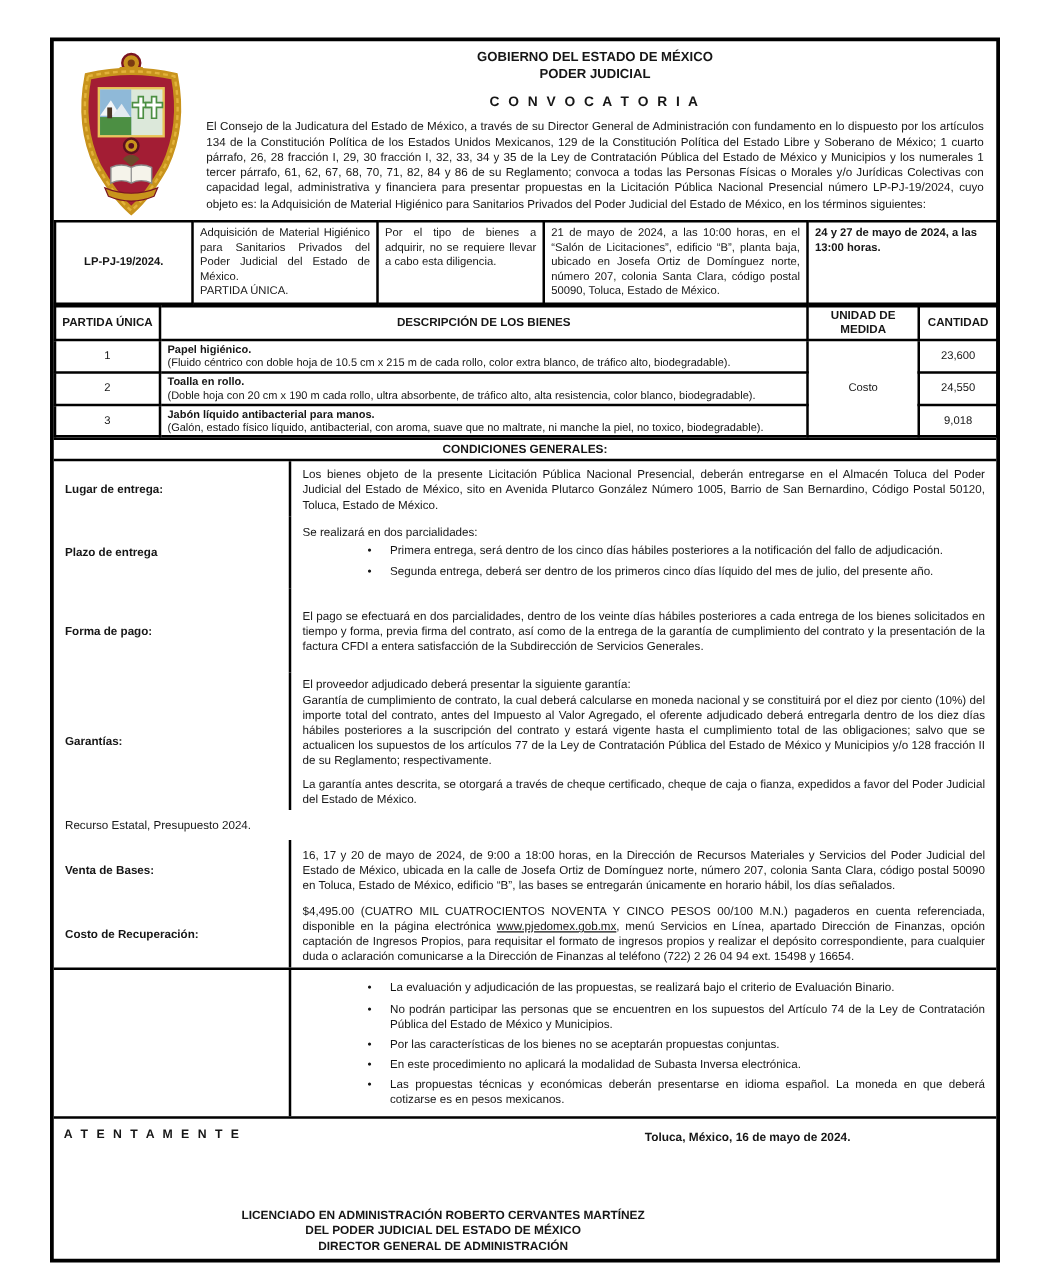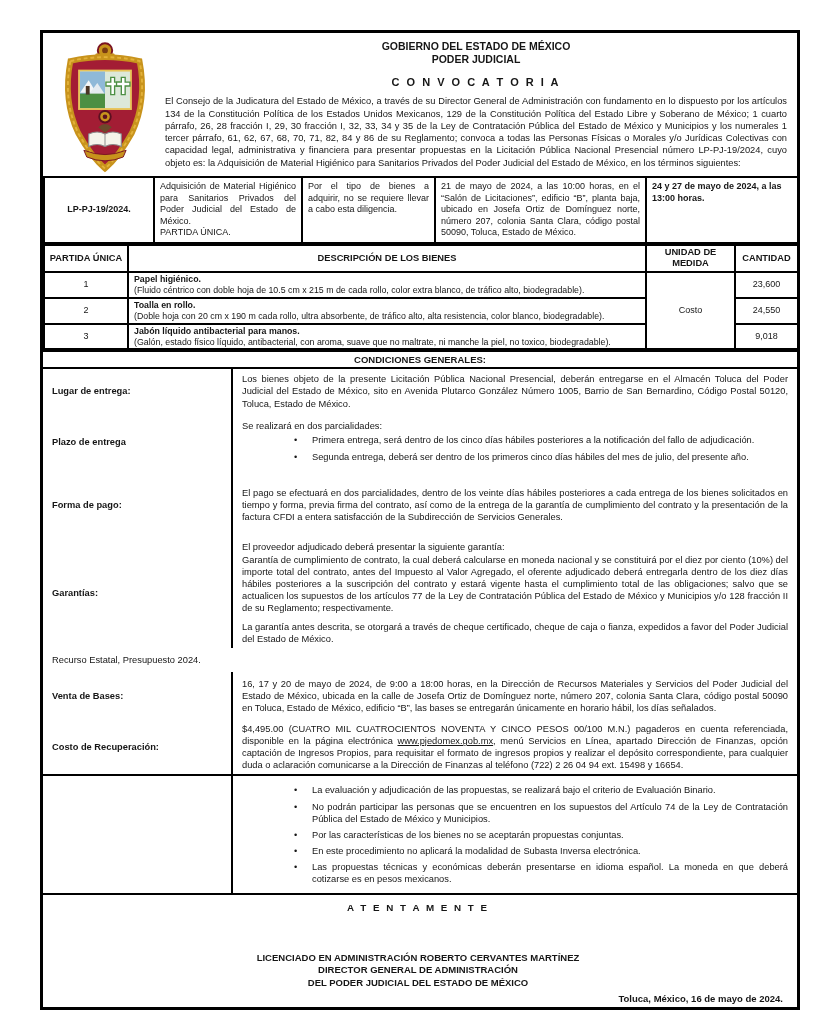--- a/index.html
+++ b/index.html
@@ -43,21 +43,21 @@
   .cond-content p { margin: 0; }
   .gap-sm { height: 7px; }
   .indent { margin-left: 15px; }
   .bullet-item { display: flex; margin: 2px 0 2px 48px; text-align: justify; }
   .bullet-dot { flex: 0 0 22px; text-align: left; padding-left: 4px; }
   .link { text-decoration: underline; }
   .bullets-row { border-top: 2px solid #000; }
   .bullets-row .cond-content { justify-content: center; padding-top: 6px; padding-bottom: 6px; }
 
   
-  .closing { border-top: 2px solid #000; flex: 1; display: flex; flex-direction: column; padding: 7px 12px 2px 8px; justify-content: space-between; }
+  .closing { border-top: 2px solid #000; flex: 1; display: flex; padding: 7px 12px 2px 8px; }
   .atent { text-align: center; font-weight: bold; font-size: 9.8px; letter-spacing: 2px; }
   .sig-block { margin-top: auto; text-align: center; font-weight: bold; font-size: 9.5px; line-height: 1.35; }
   .date-line { text-align: right; font-weight: bold; font-size: 9.5px; padding: 3px 2px 1px 0; }
 
   
   .r-lugar   { min-height: 44px; }
   .r-plazo   { min-height: 58px; }
   .r-forma   { min-height: 67px; }
   .r-garant  { min-height: 98px; }
   .r-origen  { min-height: 24px; }
@@ -174,21 +174,21 @@
     <div class="cond-row r-plazo">
       <div class="cond-label">Plazo de entrega</div>
       <div class="cond-content">
         <p><span>Se realizará en </span><span class="b">dos parcialidades:</span></p>
         <div class="bullet-item">
           <span class="bullet-dot">•</span>
           <span><span class="b">Primera</span><span> entrega, será dentro de los cinco días hábiles posteriores a la notificación del fallo de adjudicación.</span></span>
         </div>
         <div class="bullet-item">
           <span class="bullet-dot">•</span>
-          <span><span class="b">Segunda</span><span> entrega, deberá ser dentro de los primeros </span><span class="b">cinco días hábiles</span><span> del mes de julio, del presente año.</span></span>
+          <span><span class="b">Segunda</span><span> entrega, deberá ser dentro de los primeros </span><span class="b">cinco días líquido</span><span> del mes de julio, del presente año.</span></span>
         </div>
       </div>
     </div>
 
     <div class="cond-row r-forma">
       <div class="cond-label">Forma de pago:</div>
       <div class="cond-content">
         <p>El pago se efectuará en dos parcialidades, dentro de los veinte días hábiles posteriores a cada entrega de los bienes solicitados en tiempo y forma, previa firma del contrato, así como de la entrega de la garantía de cumplimiento del contrato y la presentación de la factura CFDI a entera satisfacción de la Subdirección de Servicios Generales.</p>
       </div>
     </div>
@@ -246,20 +246,20 @@
             <span class="bullet-dot">•</span>
             <span>Las propuestas técnicas y económicas deberán presentarse en idioma español. La moneda en que deberá cotizarse es en pesos mexicanos.</span>
           </div>
       </div>
     </div>
 
     <div class="closing">
       <div class="atent">A T E N T A M E N T E</div>
       <div class="sig-block">
         <div>LICENCIADO EN ADMINISTRACIÓN ROBERTO CERVANTES MARTÍNEZ</div>
+        <div>DEL PODER JUDICIAL DEL ESTADO DE MÉXICO</div>
         <div>DIRECTOR GENERAL DE ADMINISTRACIÓN</div>
-        <div>DEL PODER JUDICIAL DEL ESTADO DE MÉXICO</div>
       </div>
       <div class="date-line">Toluca, México, 16 de mayo de 2024.</div>
     </div>
 
   </div>
 </div>
 
 </body></html>

